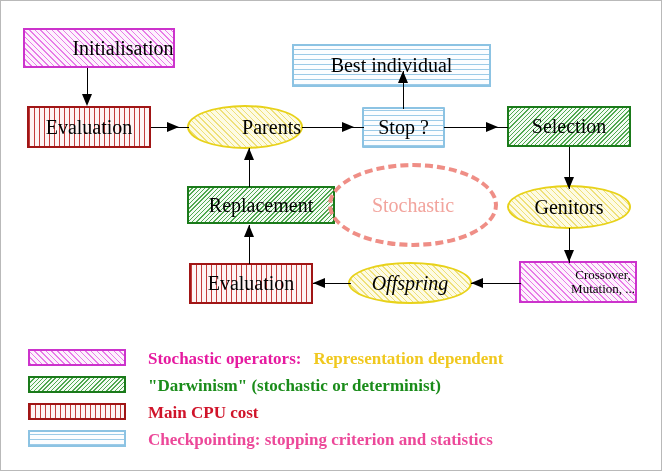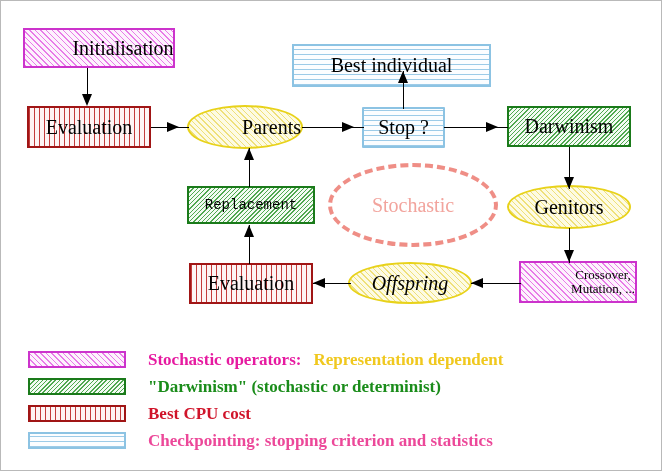--- a/index.html
+++ b/index.html
@@ -119,21 +119,21 @@
   .arrow-down {
     border-left: 5px solid transparent;
     border-right: 5px solid transparent;
     border-top: 12px solid #000000;
   }
 
   
   .legend { position: absolute; left: 27px; top: 348px; }
   .legend-row {
     display: flex;
-    align-items: center;
+    align-items: flex-start;
     height: 21px;
     margin-bottom: 6px;
   }
   .swatch {
     width: 98px;
     height: 17px;
     box-sizing: border-box;
     flex: 0 0 auto;
   }
   .legend-text {
@@ -163,41 +163,41 @@
 
   <div class="node fill-blue" style="left:291px; top:35px; width:199px; height:43px; font-size:20px;margin-top:8px;">
     <span>Best individual</span>
   </div>
 
   <div class="node fill-blue rounded" style="left:361px; top:106px; width:83px; height:41px; font-size:20px;">
     <span>Stop ?</span>
   </div>
 
   <div class="node fill-green" style="left:506px; top:105px; width:124px; height:41px; font-size:20px;">
-    <span>Darwinism</span>
+    <span>Selection</span>
   </div>
 
   <div class="node fill-yellow ellipse" style="left:506px; top:184px; width:124px; height:44px; font-size:20px;">
     <span>Genitors</span>
   </div>
 
   <div class="node fill-magenta" style="left:518px; top:260px; width:118px; height:42px; font-size:13px;justify-content:flex-end;">
     <span>Crossover,
 Mutation, ...</span>
   </div>
 
   <div class="node fill-yellow ellipse" style="left:347px; top:261px; width:124px; height:42px; font-size:20px;font-style:italic;">
     <span>Offspring</span>
   </div>
 
   <div class="node fill-red" style="left:188px; top:262px; width:124px; height:41px; font-size:20px;">
     <span>Evaluation</span>
   </div>
 
-  <div class="node fill-green" style="left:186px; top:185px; width:128px; height:38px; font-size:14px;font-family:Liberation Mono, monospace;">
+  <div class="node fill-green" style="left:186px; top:185px; width:148px; height:38px; font-size:20px;">
     <span>Replacement</span>
   </div>
 
   <div class="generation" style="left:327px; top:162px; width:170px; height:84px; font-size:20px;">
     <span>Stochastic</span>
   </div>
 
   <div class="edge edge-v" style="left:86px; top:67px; height:34px;"></div>
   <div class="arrow arrow-down" style="left:81px; top:93px;"></div>
 
@@ -243,21 +243,21 @@
     <div class="legend-row">
       <div class="swatch fill-green"></div>
       <div class="legend-text">
         <span style="color:#1a8c1a;">"Darwinism" (stochastic or determinist)</span>
       </div>
     </div>
 
     <div class="legend-row">
       <div class="swatch fill-red"></div>
       <div class="legend-text">
-        <span style="color:#d0142a;">Best CPU cost</span>
+        <span style="color:#d0142a;">Main CPU cost</span>
       </div>
     </div>
 
     <div class="legend-row">
       <div class="swatch fill-blue"></div>
       <div class="legend-text">
         <span style="color:#ec4899;">Checkpointing: stopping criterion and statistics</span>
       </div>
     </div>
 

